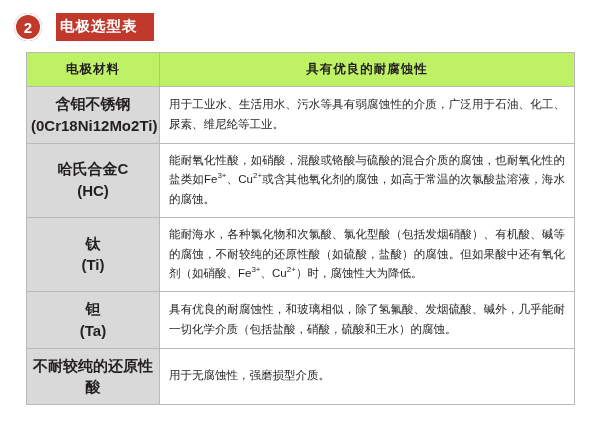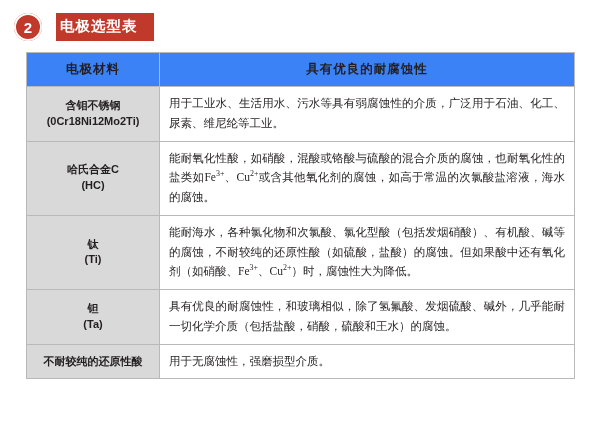--- a/index.html
+++ b/index.html
@@ -63,50 +63,49 @@
     table-layout: fixed;
   }
   table.spec th, table.spec td {
     border: 1px solid #b9b9b9;
     vertical-align: middle;
     box-sizing: border-box;
   }
   .col-mat { width: 133px; }
   .col-desc { width: 415px; }
   thead th {
-    background: #3b82f6;
+    background: #bef264;
     font-size: 12.5px;
     font-weight: bold;
     text-align: center;
     padding: 8px 4px;
     color: #231f20;
     letter-spacing: 1px;
   }
   td.mat {
     background: #d9d9d9;
     font-size: 11.5px;
     font-weight: bold;
     text-align: center;
     padding: 6px 4px;
     line-height: 1.45;
     color: #231f20;
   }
   td.mat .sub {
     display: block;
-    font-size: 11px;
+    font-size: 15px;
     font-weight: bold;
   }
   td.desc {
     background: #ffffff;
     font-size: 11.5px;
     text-align: justify;
     padding: 7px 9px 7px 9px;
     line-height: 1.72;
     color: #231f20;
-    font-family: Liberation Serif, serif;
   }
   sup {
     font-size: 8px;
     vertical-align: super;
     line-height: 0;
   }
 </style>
 </head>
 <body>
 

